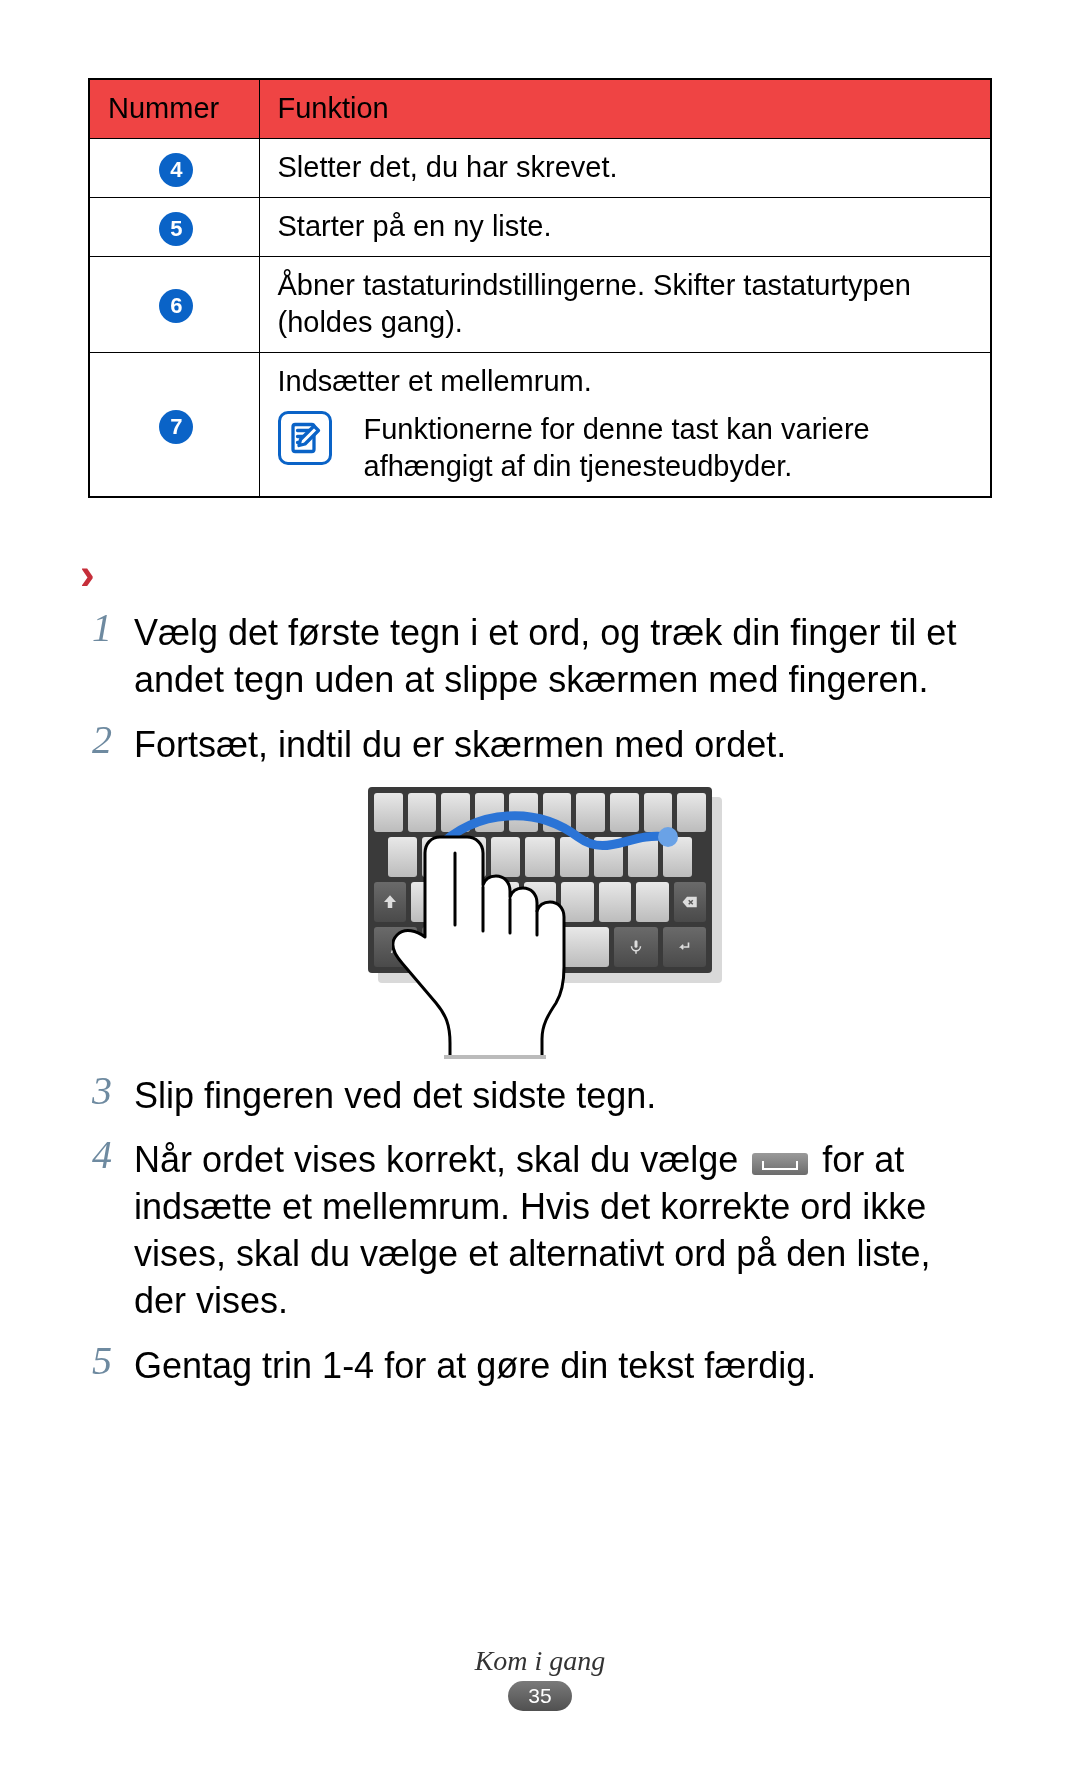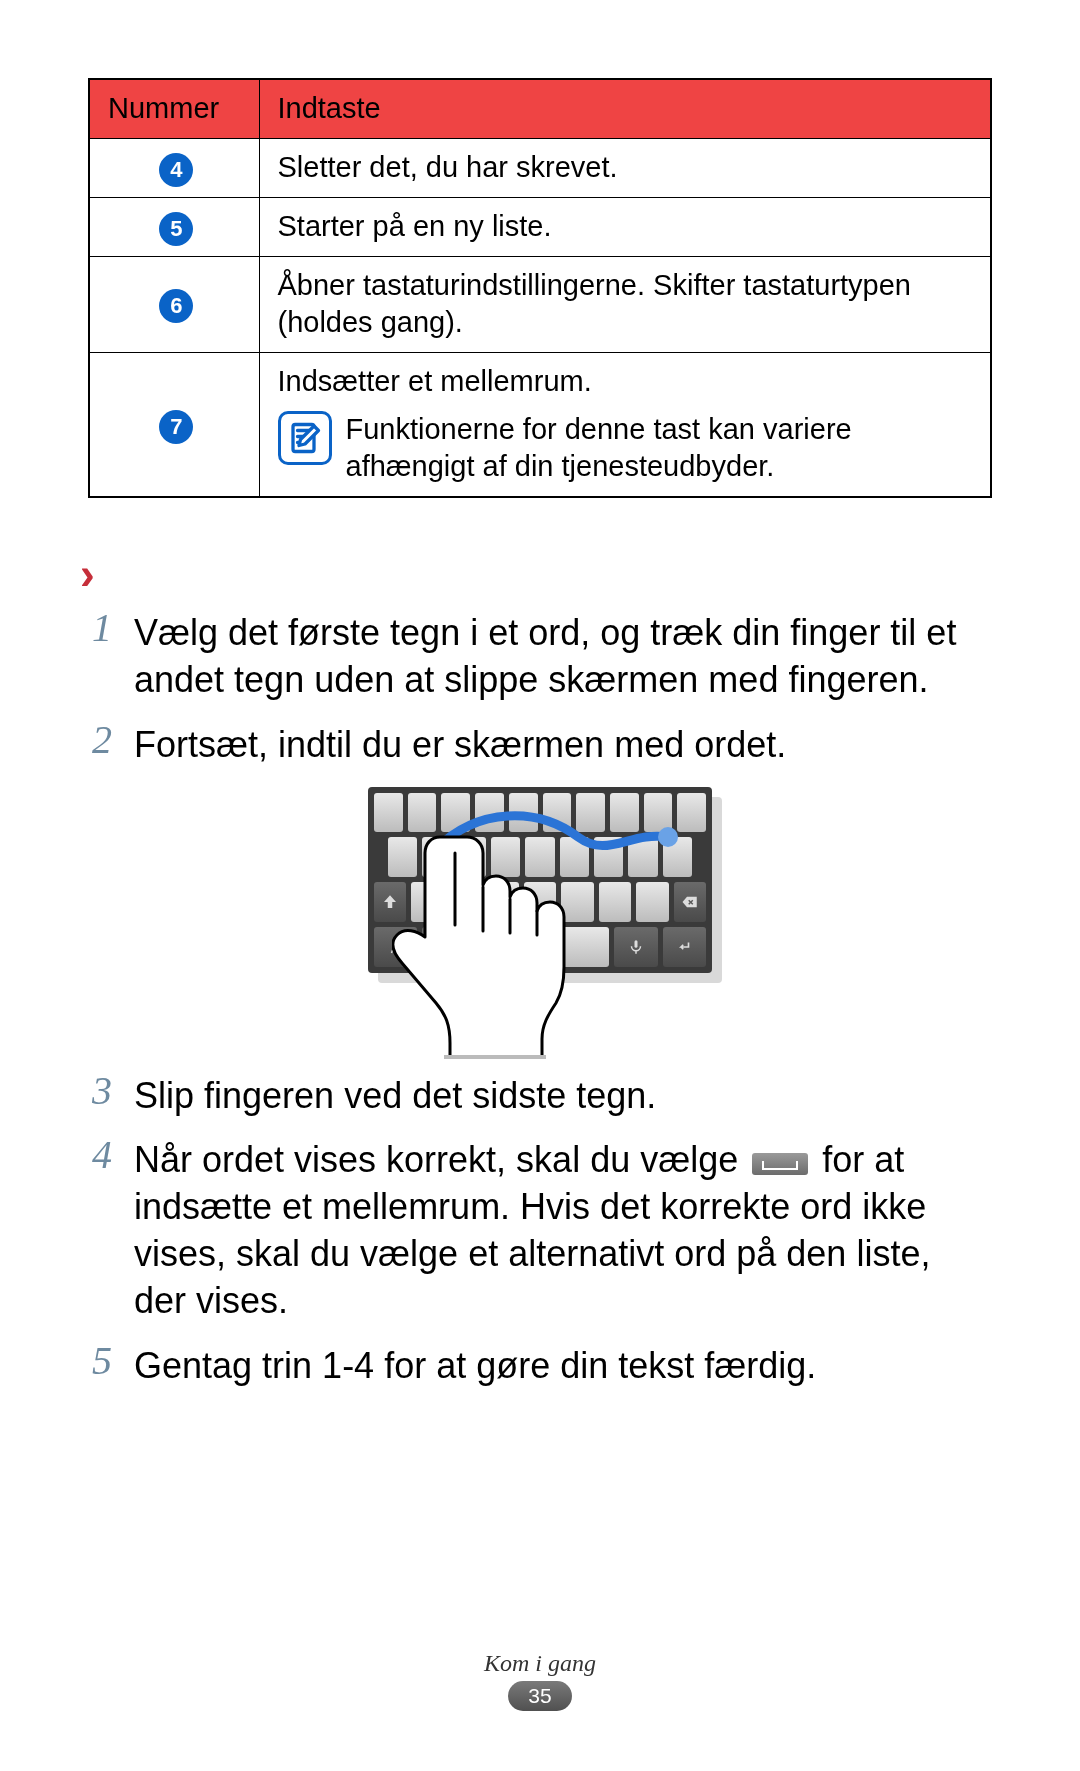--- a/index.html
+++ b/index.html
@@ -14,21 +14,21 @@
   .func-table td.col-num { width: 170px; border-right: 1px solid #000; text-align: center; vertical-align: middle; }
   .func-table td.col-func { vertical-align: top; }
 
   .circ-num {
     display: inline-flex; align-items: center; justify-content: center;
     width: 34px; height: 34px; border-radius: 50%;
     background: #0a63c7; color: #fff; font-weight: 700; font-size: 22px;
     line-height: 1;
   }
 
-  .note-row { display: flex; align-items: flex-start; gap: 14px; margin-top: 10px; }
+  .note-row { display: flex; align-items: flex-start; gap: 32px; margin-top: 10px; }
   .note-icon {
     flex: 0 0 54px; width: 54px; height: 54px; border: 3px solid #0a63c7; border-radius: 10px;
     display: flex; align-items: center; justify-content: center; color: #0a63c7;
   }
   .note-icon svg { width: 36px; height: 36px; }
   .note-text { flex: 1; font-size: 29px; line-height: 1.3; }
 
   
   .section-row { display: flex; align-items: baseline; gap: 8px; margin-top: 54px; margin-left: -8px; }
   .chev { color: #c62e3a; font-size: 44px; font-weight: 700; line-height: 1; }
@@ -63,37 +63,37 @@
     border-radius: 3px; background: linear-gradient(#9a9a9a, #6c6c6c);
     position: relative; margin: 0 4px;
   }
   .inline-space::after {
     content: ""; position: absolute; left: 10px; right: 10px; bottom: 5px; height: 7px;
     border-left: 2px solid #fff; border-right: 2px solid #fff; border-bottom: 2px solid #fff;
   }
 
   
   .footer { position: absolute; bottom: 60px; left: 0; width: 1080px; text-align: center; }
-  .footer-title { font-style: italic; font-size: 24px; font-family: Georgia, "Times New Roman", serif; color: #333; margin-bottom: 4px; }
+  .footer-title { font-style: italic; font-size: 28px; font-family: Georgia, "Times New Roman", serif; color: #333; margin-bottom: 4px; }
   .page-badge {
     display: inline-flex; align-items: center; justify-content: center;
     height: 30px; padding: 0 20px; border-radius: 15px;
     background: linear-gradient(#7a7a7a, #505050); color: #fff; font-size: 21px; font-weight: 400;
   }
 </style>
 </head>
 <body>
 
 <div class="page">
 
   <table class="func-table">
     <thead>
       <tr>
         <th class="col-num">Nummer</th>
-        <th>Indtaste</th>
+        <th>Funktion</th>
       </tr>
     </thead>
     <tbody>
       <tr>
         <td class="col-num"><span class="circ-num">4</span></td>
         <td class="col-func">Sletter det, du har skrevet.</td>
       </tr>
       <tr>
         <td class="col-num"><span class="circ-num">5</span></td>
         <td class="col-func">Starter på en ny liste.</td>

